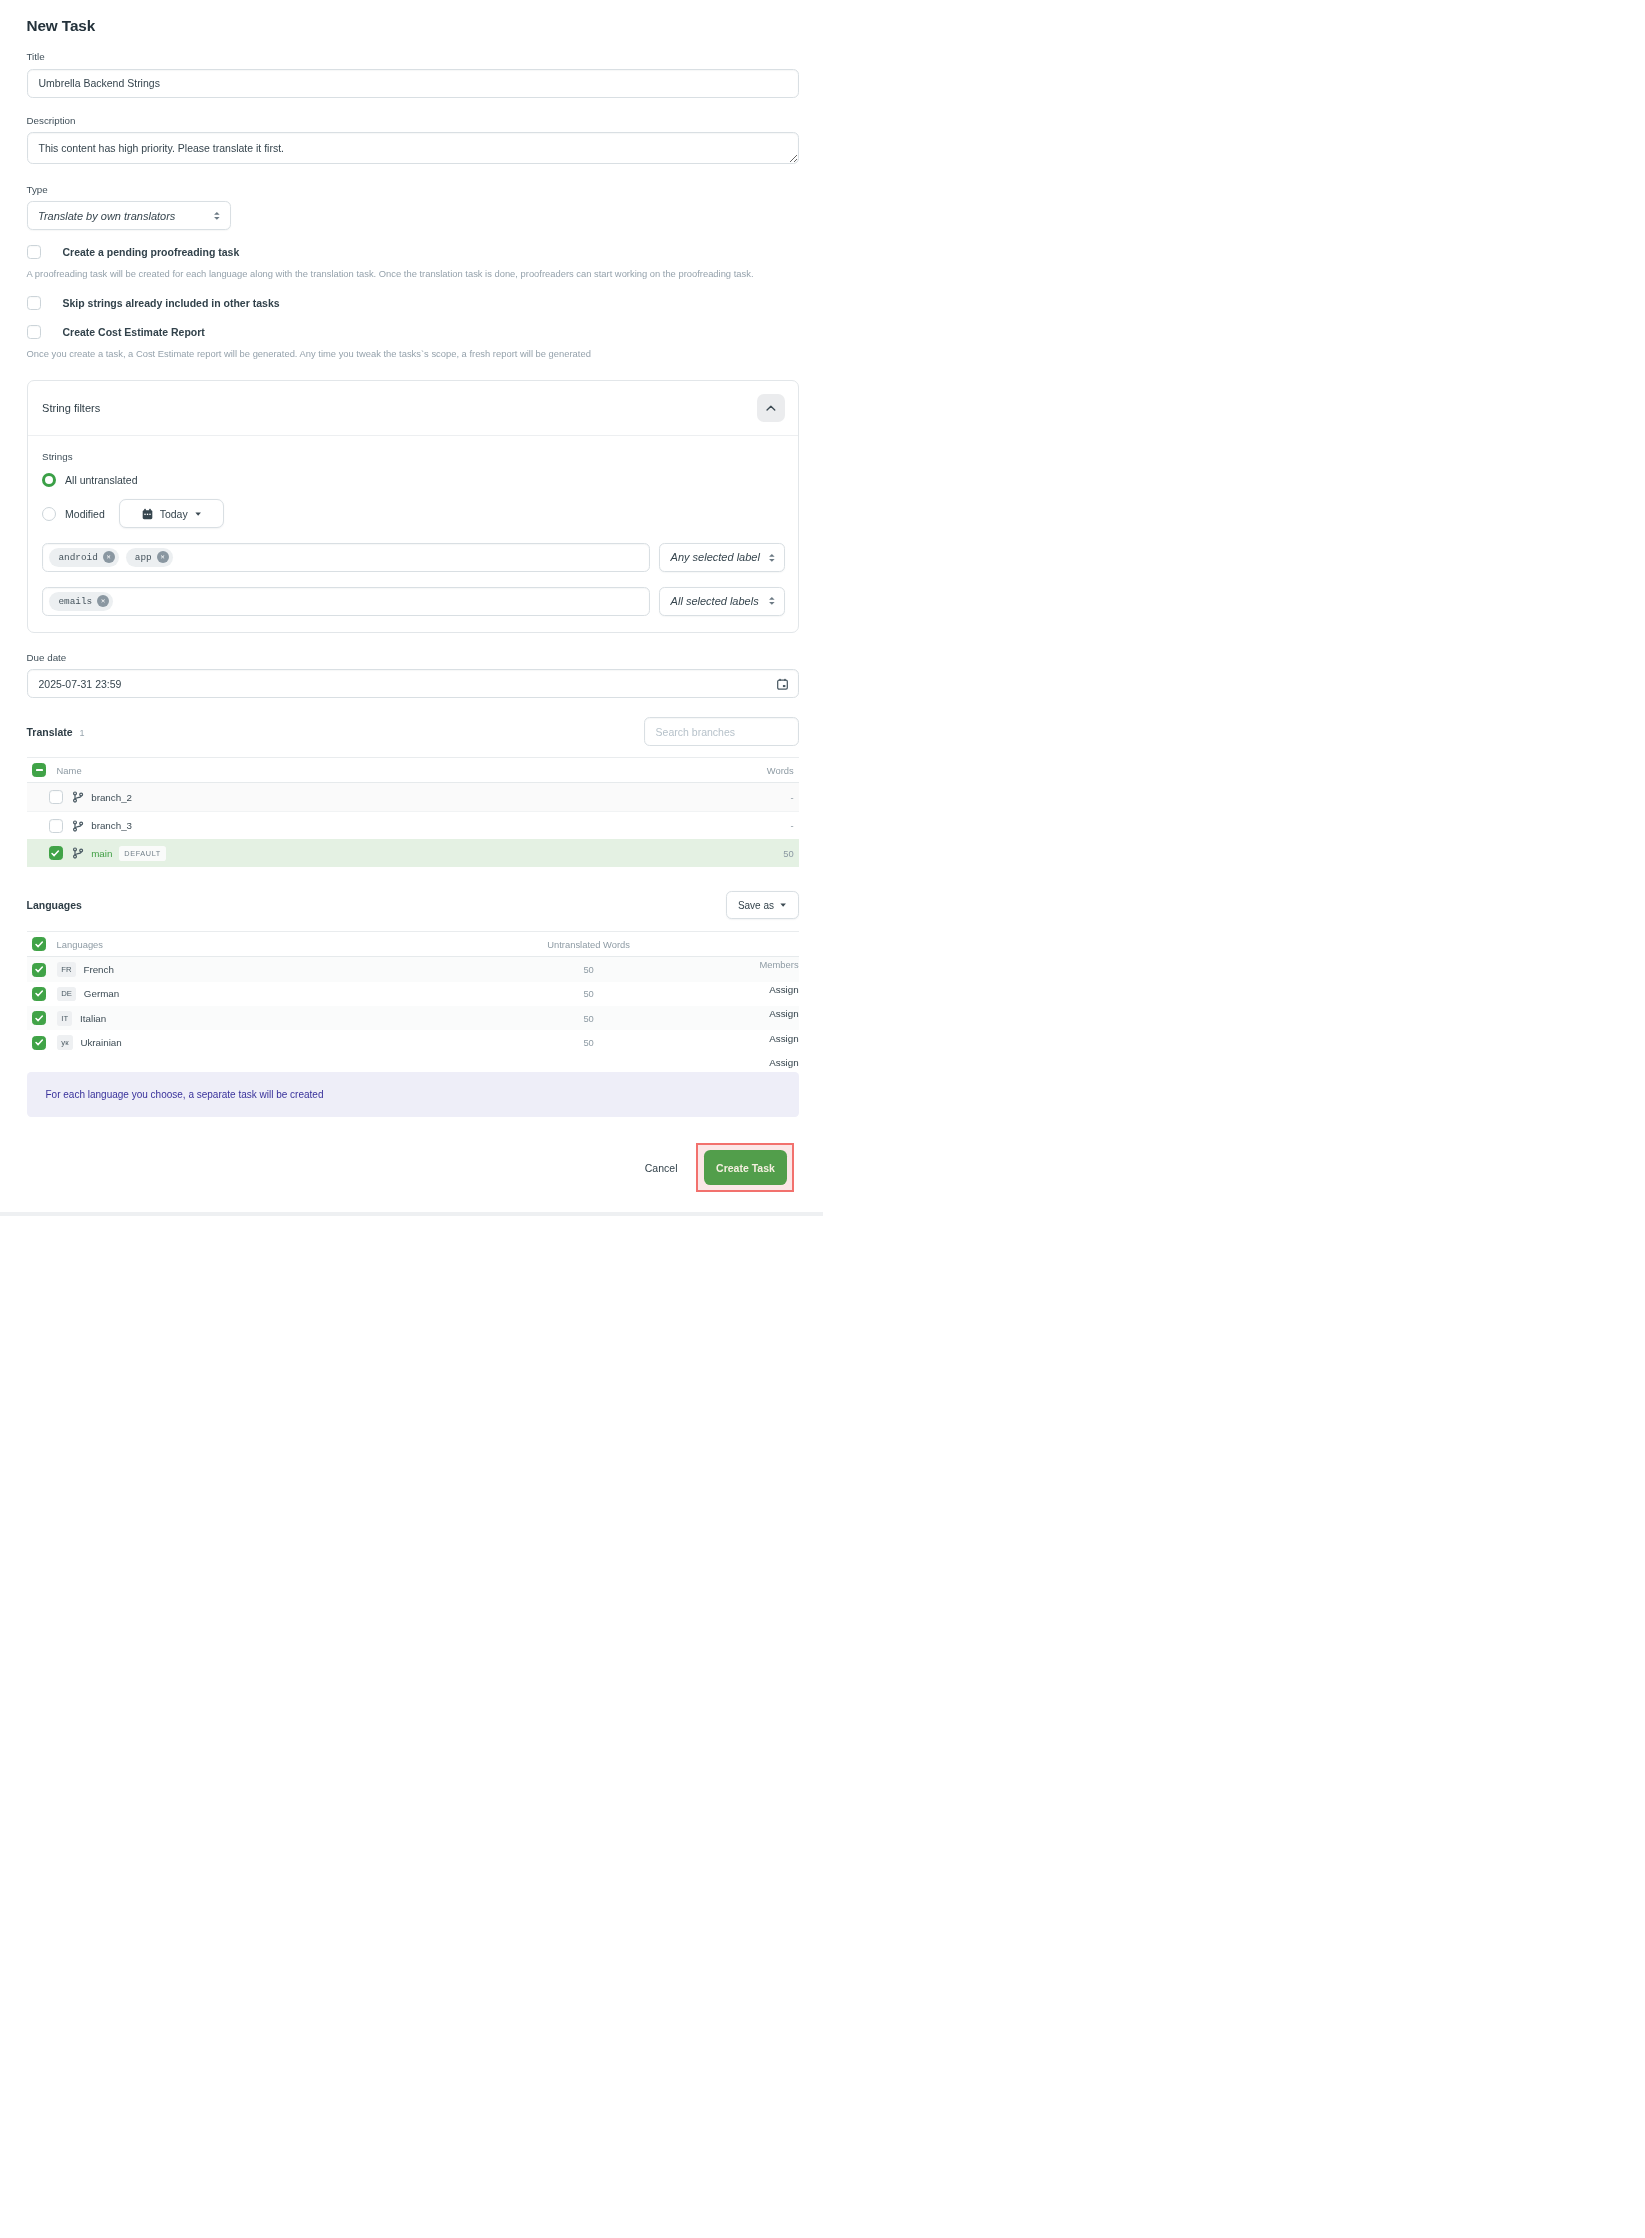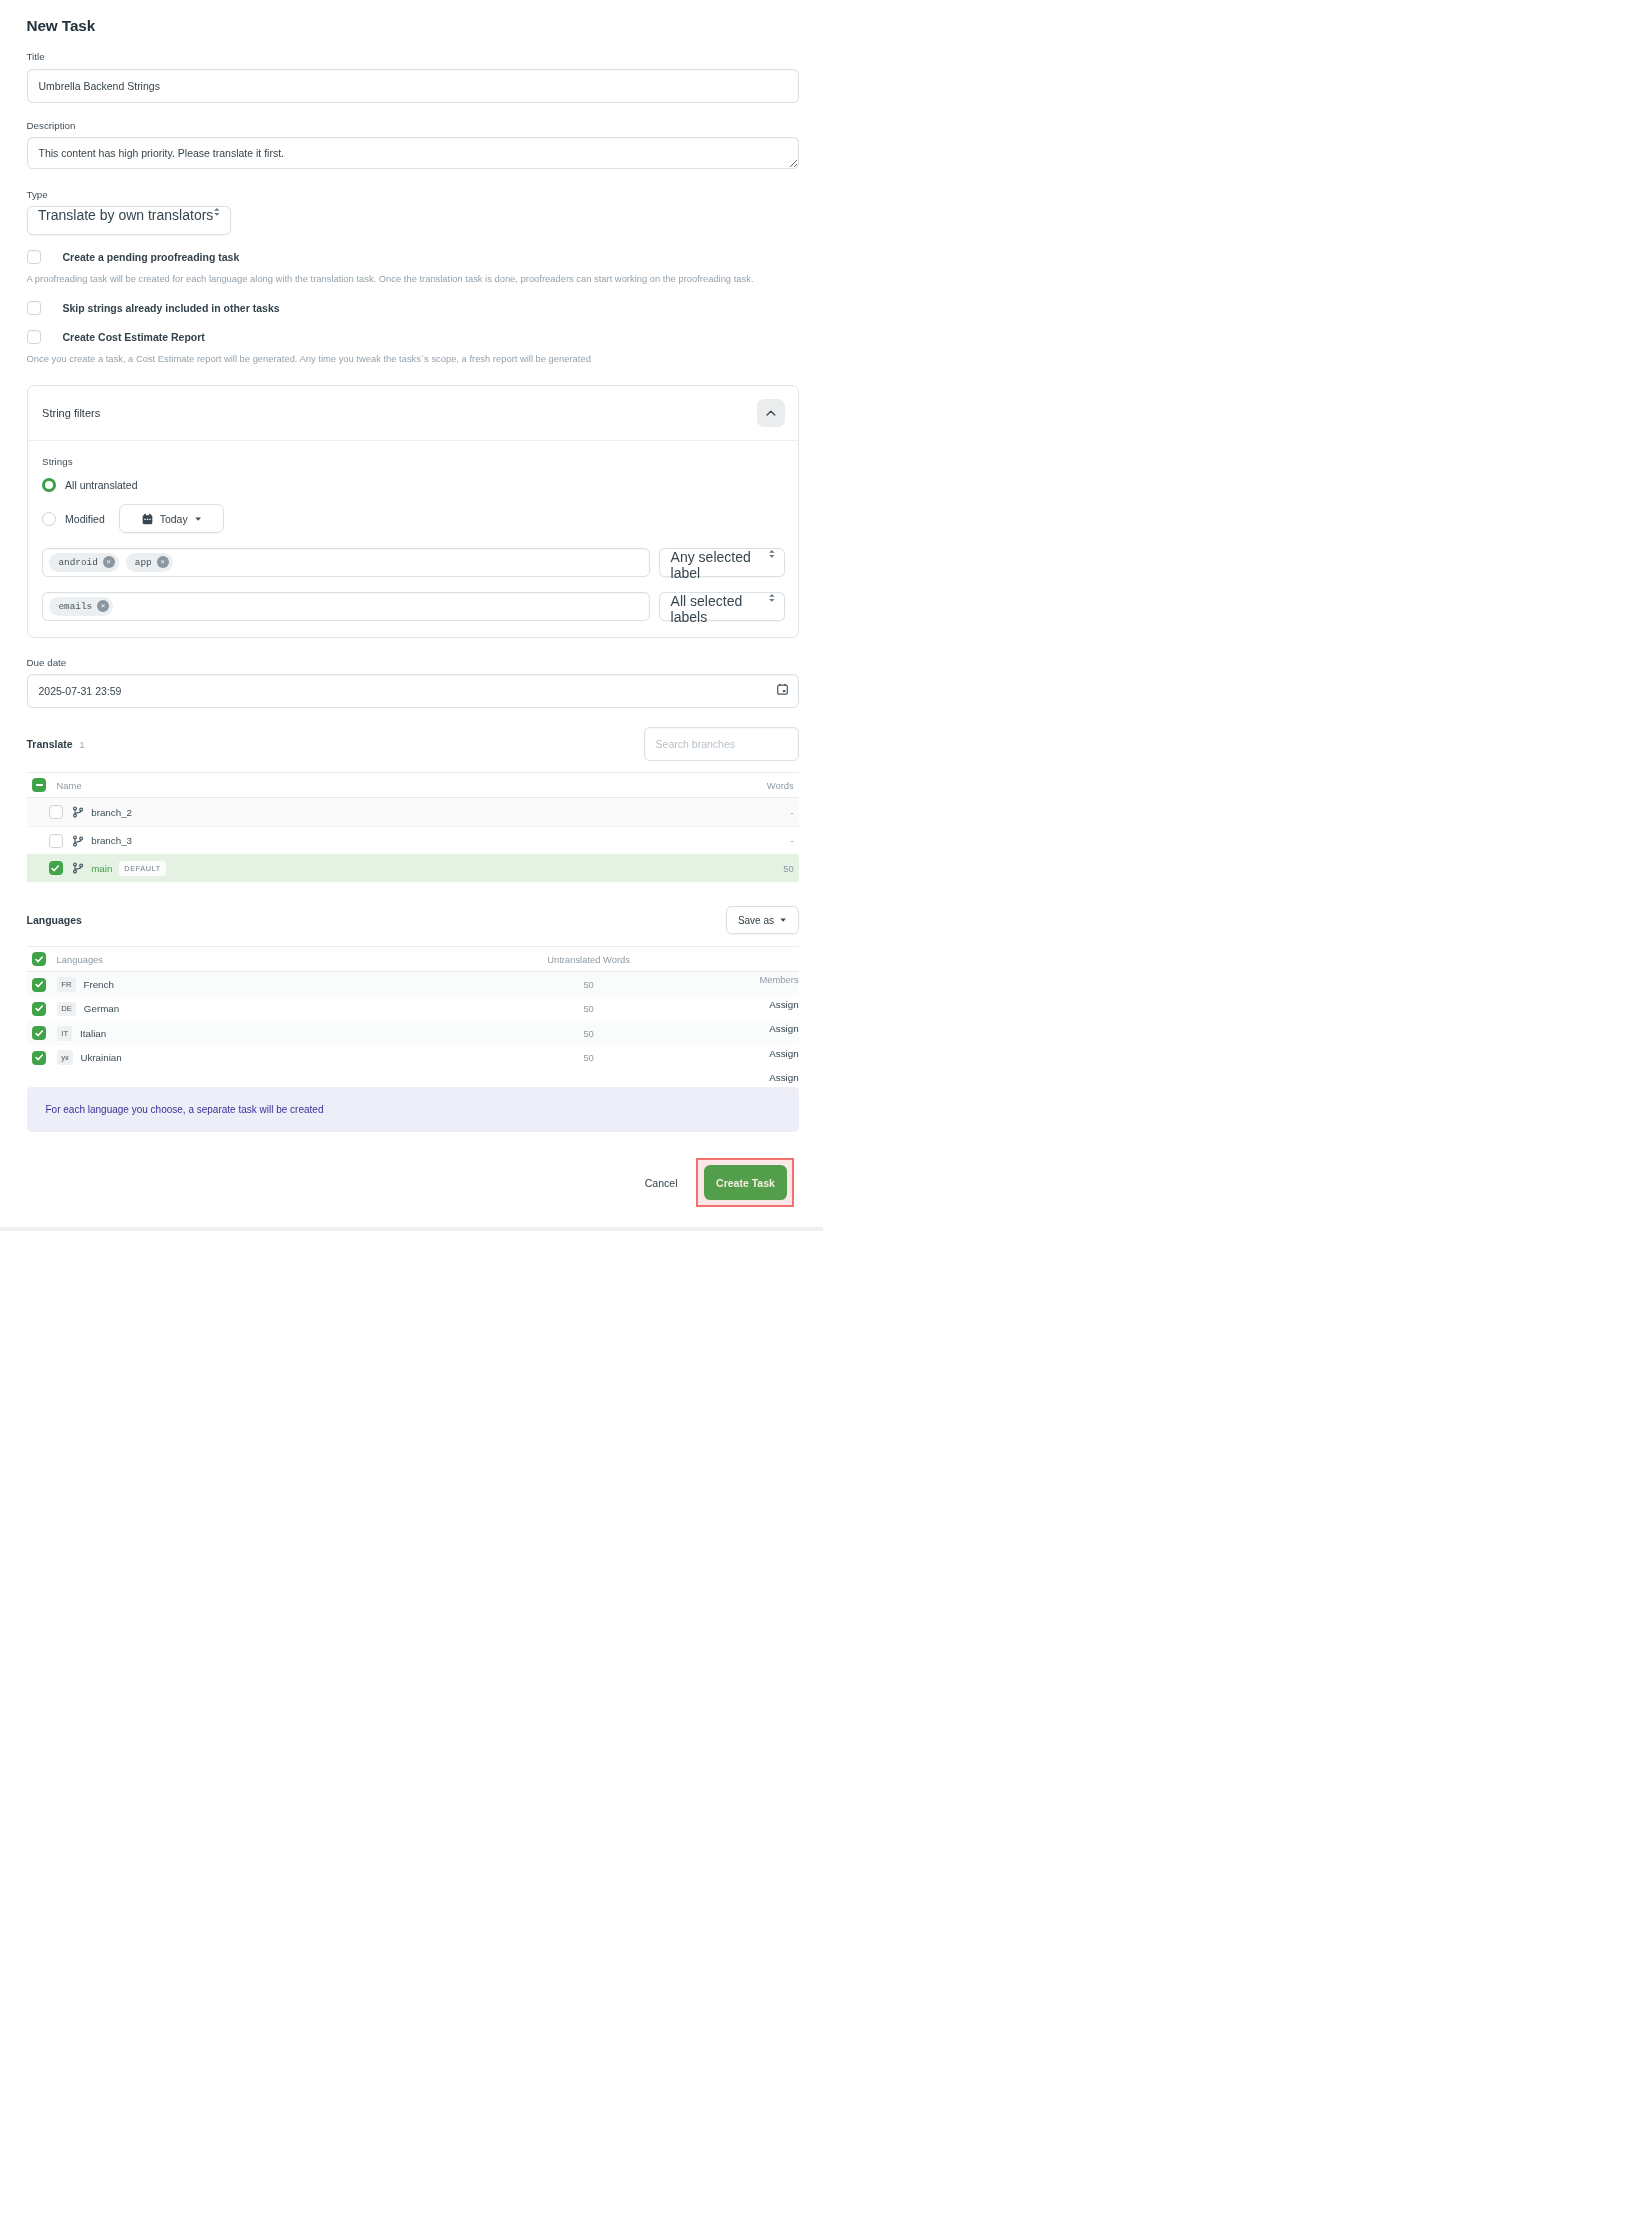--- a/index.html
+++ b/index.html
@@ -16,34 +16,35 @@
     font-size: 15.3px; font-weight: 700; color: #24323b;
     margin: 7px 0 16.7px; letter-spacing: -0.1px;
   }
   .field { margin-bottom: 17.4px; }
   .field-label {
     display: block; font-size: 9.8px; color: #41505a; margin-bottom: 6.3px;
   }
   .text-input {
     width: 100%; height: 29px;
     border: 0.7px solid #d9dfe3; border-radius: 5.6px;
-    padding: 16px 11px; font-size: 10.5px; color: #36454e;
+    padding: 4px 11px; font-size: 10.5px; color: #36454e;
     font-family: inherit; background: #fff;
     box-shadow: inset 0 0.7px 1.4px rgba(25,40,50,0.05);
     outline: none;
   }
   textarea.text-input {
     height: 32px; padding: 7.7px 11px; resize: vertical; line-height: 1.4;
   }
   .select-box {
     height: 29px; border: 0.7px solid #d9dfe3; border-radius: 5.6px;
-    background: #fff; display: flex; align-items: flex-start;
+    background: #fff; display: flex; align-items: center;
     justify-content: space-between; padding: 0 8.4px 0 10.5px;
-    font-size: 14px; color: #36454e; cursor: pointer;
+    font-size: 11px; color: #36454e; cursor: pointer;
     box-shadow: 0 0.7px 1.4px rgba(25,40,50,0.04);
+    font-style: italic;
   }
   .type-select { width: 204px; }
 
   
   .check-row { display: flex; align-items: center; gap: 22px; margin-top: 15.3px; }
   .checkbox {
     width: 14px; height: 14px; border: 0.7px solid #ccd4d9; border-radius: 3.5px;
     background: #fff; flex: 0 0 auto; box-shadow: inset 0 0.7px 1.4px rgba(25,40,50,0.04);
   }
   .checkbox.on, .checkbox.ind {

